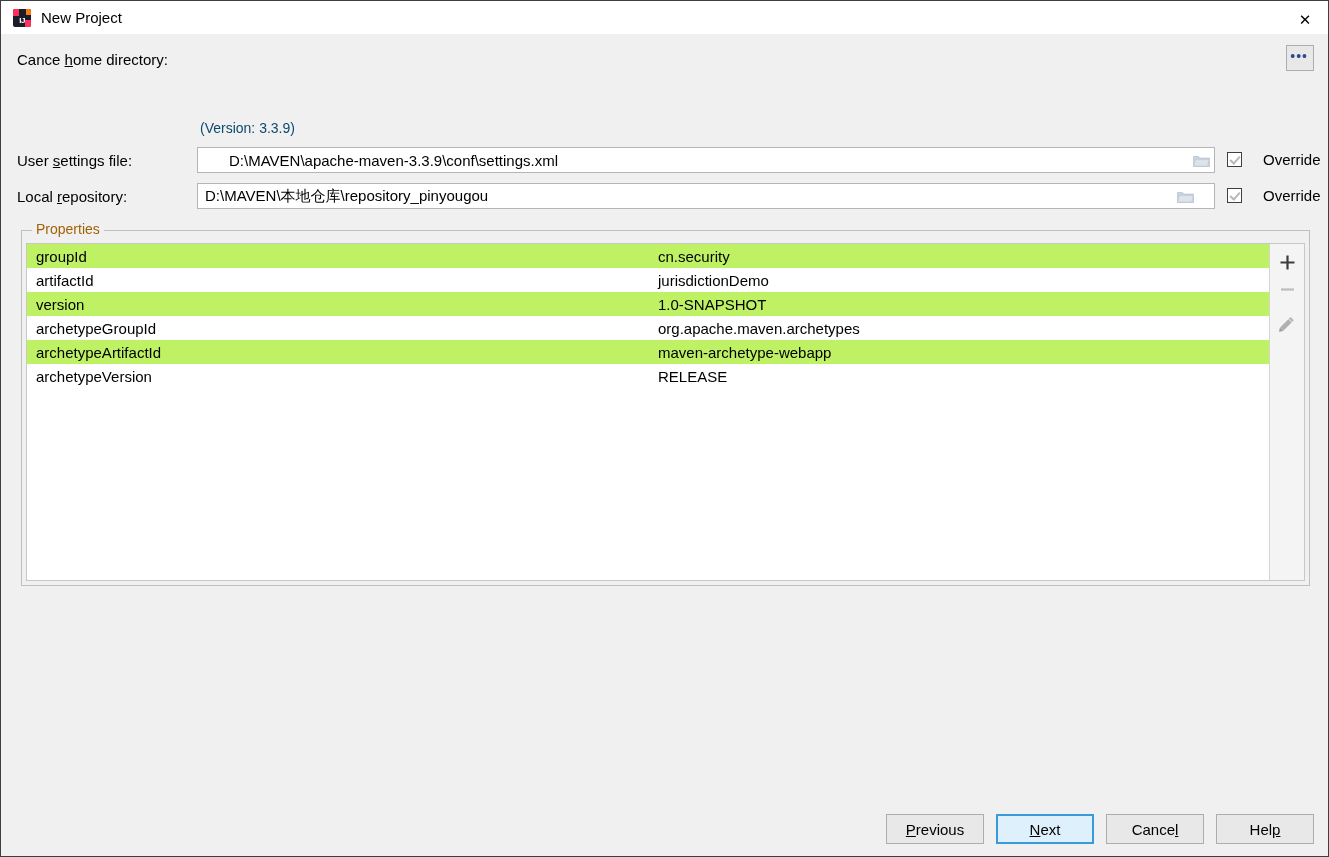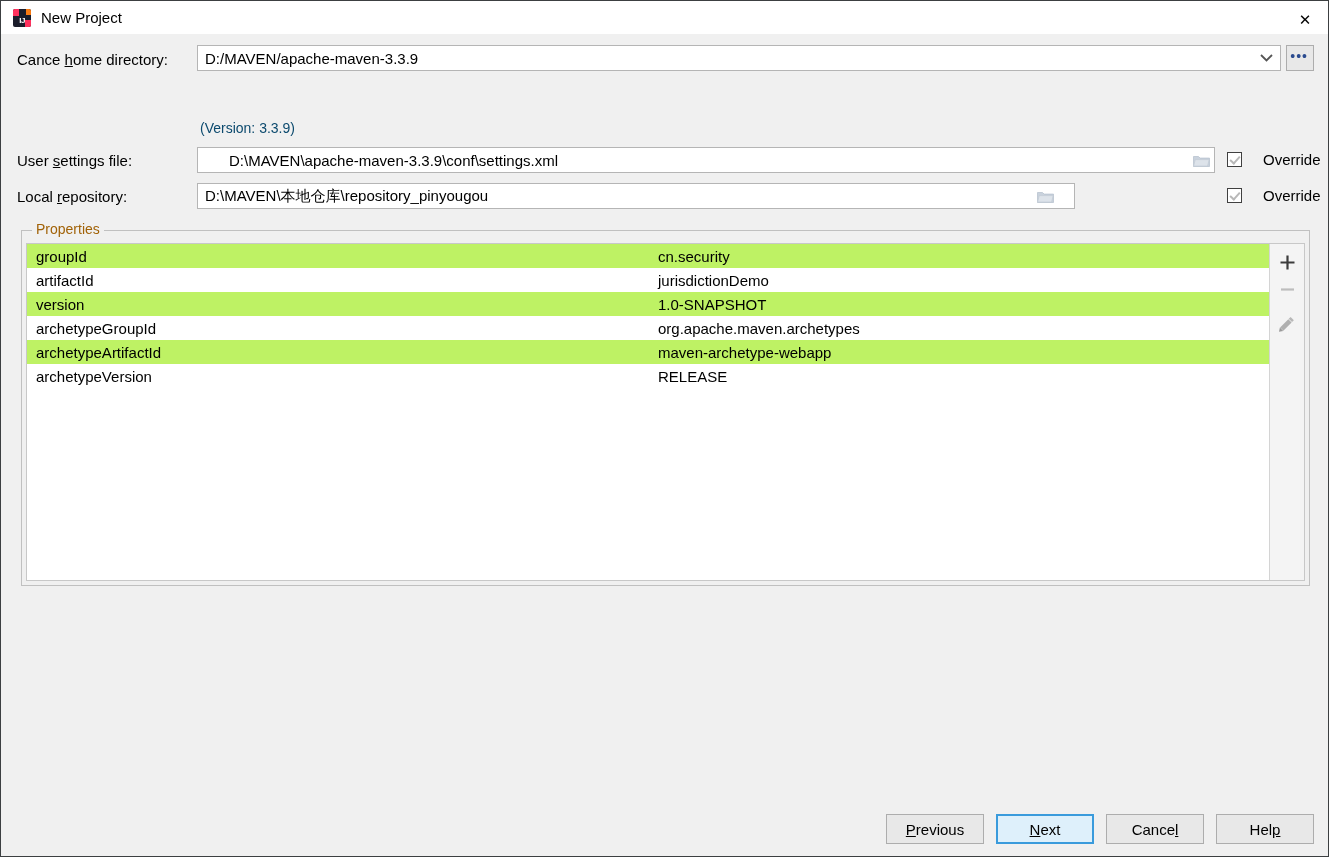--- a/index.html
+++ b/index.html
@@ -323,28 +323,20 @@
     </div>
     <div class="title-text">New Project</div>
     <div class="close-btn">✕</div>
   </div>
 
   <div class="content">
 
     <div class="row" style="left:16px; top:12px;">
       <span class="lbl"><span>Cance </span><u>h</u><span>ome directory:</span></span>
     </div>
-    <div class="tfield" style="position:absolute; left:196px; top:11px; width:1084px;">
-      <span class="val">D:/MAVEN/apache-maven-3.3.9</span>
-      <span class="chev">
-        <svg width="13" height="8" viewBox="0 0 13 8">
-            <path d="M1 1 L6.5 6.5 L12 1" stroke="#555" stroke-width="1.8" fill="none"></path>
-          </svg>
-      </span>
-    </div>
     <div class="browse-btn" style="position:absolute; left:1285px; top:11px;">•••</div>
 
     <div class="version-note">(Version: 3.3.9)</div>
 
     <div class="row" style="left:16px; top:113px;">
       <span class="lbl"><span>User </span><u>s</u><span>ettings file:</span></span>
     </div>
     <div class="tfield" style="position:absolute; left:196px; top:113px; width:1018px; padding-right:0;padding-left:31px;">
       <span class="val">D:\MAVEN\apache-maven-3.3.9\conf\settings.xml</span>
       <span class="folder-btn">
@@ -355,21 +347,21 @@
       </span>
     </div>
     <div class="ovr" style="position:absolute; left:1226px; top:117px;">
       <span class="cbox"></span>
       <span class="ovr-label">Override</span>
     </div>
 
     <div class="row" style="left:16px; top:149px;">
       <span class="lbl"><span>Local </span><u>r</u><span>epository:</span></span>
     </div>
-    <div class="tfield" style="position:absolute; left:196px; top:149px; width:878px; padding-right:16px;">
+    <div class="tfield" style="position:absolute; left:196px; top:149px; width:1018px; padding-right:16px;">
       <span class="val">D:\MAVEN\本地仓库\repository_pinyougou</span>
       <span class="folder-btn">
         <svg width="17" height="13" viewBox="0 0 17 13">
             <path d="M0.5 2.5 h5 l1.6 1.6 h9.4 v8.4 h-16 z" fill="#c9d2dd" stroke="#b9c3cf" stroke-width="0.8"></path>
             <path d="M2.2 5.6 h14 l-1.6 6.5 h-14 z" fill="#dde3ea" stroke="#c3ccd6" stroke-width="0.8"></path>
           </svg>
       </span>
     </div>
     <div class="ovr" style="position:absolute; left:1226px; top:153px;">
       <span class="cbox"></span>

